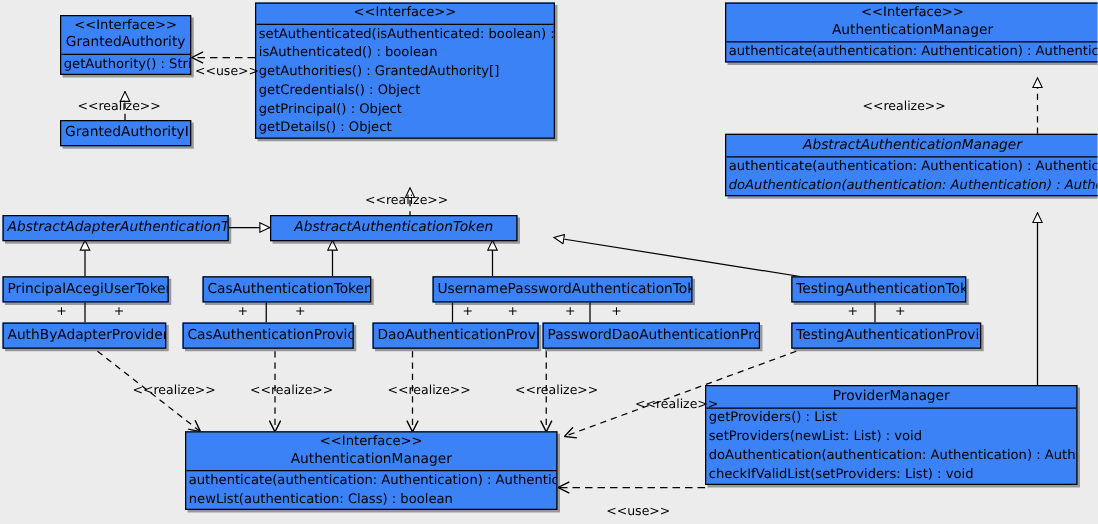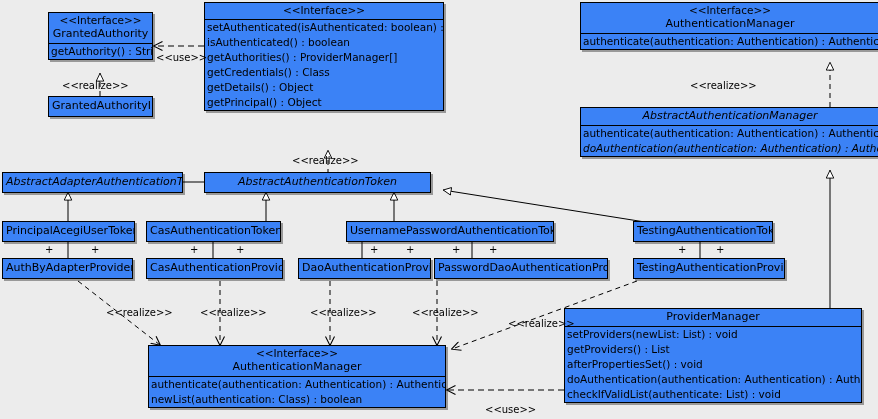--- a/index.html
+++ b/index.html
@@ -172,24 +172,24 @@
     </div>
   </div>
 
   <div class="uml-class" style="left:204px; top:2px; width:240px;">
     <div class="uml-head">
       <span class="stereo">&lt;&lt;Interface&gt;&gt;</span>
     </div>
     <div class="compartment">
       <span class="member">setAuthenticated(isAuthenticated: boolean) : void</span>
       <span class="member">isAuthenticated() : boolean</span>
-      <span class="member">getAuthorities() : ProviderManager[]</span>
-      <span class="member">getCredentials() : Class</span>
+      <span class="member">getAuthorities() : GrantedAuthority[]</span>
+      <span class="member">getCredentials() : Object</span>
+      <span class="member">getPrincipal() : Object</span>
       <span class="member">getDetails() : Object</span>
-      <span class="member">getPrincipal() : Object</span>
     </div>
   </div>
 
   <div class="uml-class" style="left:580px; top:2px; width:300px;">
     <div class="uml-head">
       <span class="stereo">&lt;&lt;Interface&gt;&gt;</span>
       <span class="cname">AuthenticationManager</span>
     </div>
     <div class="compartment">
       <span class="member">authenticate(authentication: Authentication) : Authentication</span>
@@ -205,33 +205,33 @@
       <span class="member italic">doAuthentication(authentication: Authentication) : Authentication</span>
     </div>
   </div>
 
   <div class="uml-class simple" style="left:2px; top:172px; width:181px;">
     <div class="uml-head">
       <span class="cname italic">AbstractAdapterAuthenticationToken</span>
     </div>
   </div>
 
-  <div class="uml-class simple" style="left:204px; top:172px; width:227px;">
+  <div class="uml-class simple" style="left:216px; top:172px; width:198px;">
     <div class="uml-head">
       <span class="cname italic">AbstractAuthenticationToken</span>
     </div>
   </div>
 
   <div class="uml-class simple" style="left:2px; top:221px; width:133px;">
     <div class="uml-head">
       <span class="cname">PrincipalAcegiUserToken</span>
     </div>
   </div>
 
-  <div class="uml-class simple" style="left:146px; top:221px; width:135px;">
+  <div class="uml-class simple" style="left:162px; top:221px; width:135px;">
     <div class="uml-head">
       <span class="cname">CasAuthenticationToken</span>
     </div>
   </div>
 
   <div class="uml-class simple" style="left:346px; top:221px; width:208px;">
     <div class="uml-head">
       <span class="cname">UsernamePasswordAuthenticationToken</span>
     </div>
   </div>
@@ -292,25 +292,24 @@
       <span class="member">authenticate(authentication: Authentication) : Authentication</span>
       <span class="member">newList(authentication: Class) : boolean</span>
     </div>
   </div>
 
   <div class="uml-class" style="left:564px; top:308px; width:298px;">
     <div class="uml-head">
       <span class="cname">ProviderManager</span>
     </div>
     <div class="compartment">
+      <span class="member">getProviders() : List</span>
       <span class="member">setProviders(newList: List) : void</span>
-      <span class="member">getProviders() : List</span>
-      <span class="member">afterPropertiesSet() : void</span>
       <span class="member">doAuthentication(authentication: Authentication) : Authentication</span>
-      <span class="member">checkIfValidList(authenticate: List) : void</span>
+      <span class="member">checkIfValidList(setProviders: List) : void</span>
     </div>
   </div>
 
   <span class="edge-label" style="left:156px; top:52px;">&lt;&lt;use&gt;&gt;</span>
   <span class="edge-label" style="left:62px; top:80px;">&lt;&lt;realize&gt;&gt;</span>
   <span class="edge-label" style="left:292px; top:155px;">&lt;&lt;realize&gt;&gt;</span>
   <span class="edge-label" style="left:690px; top:80px;">&lt;&lt;realize&gt;&gt;</span>
   <span class="edge-label" style="left:106px; top:307px;">&lt;&lt;realize&gt;&gt;</span>
   <span class="edge-label" style="left:200px; top:307px;">&lt;&lt;realize&gt;&gt;</span>
   <span class="edge-label" style="left:310px; top:307px;">&lt;&lt;realize&gt;&gt;</span>

